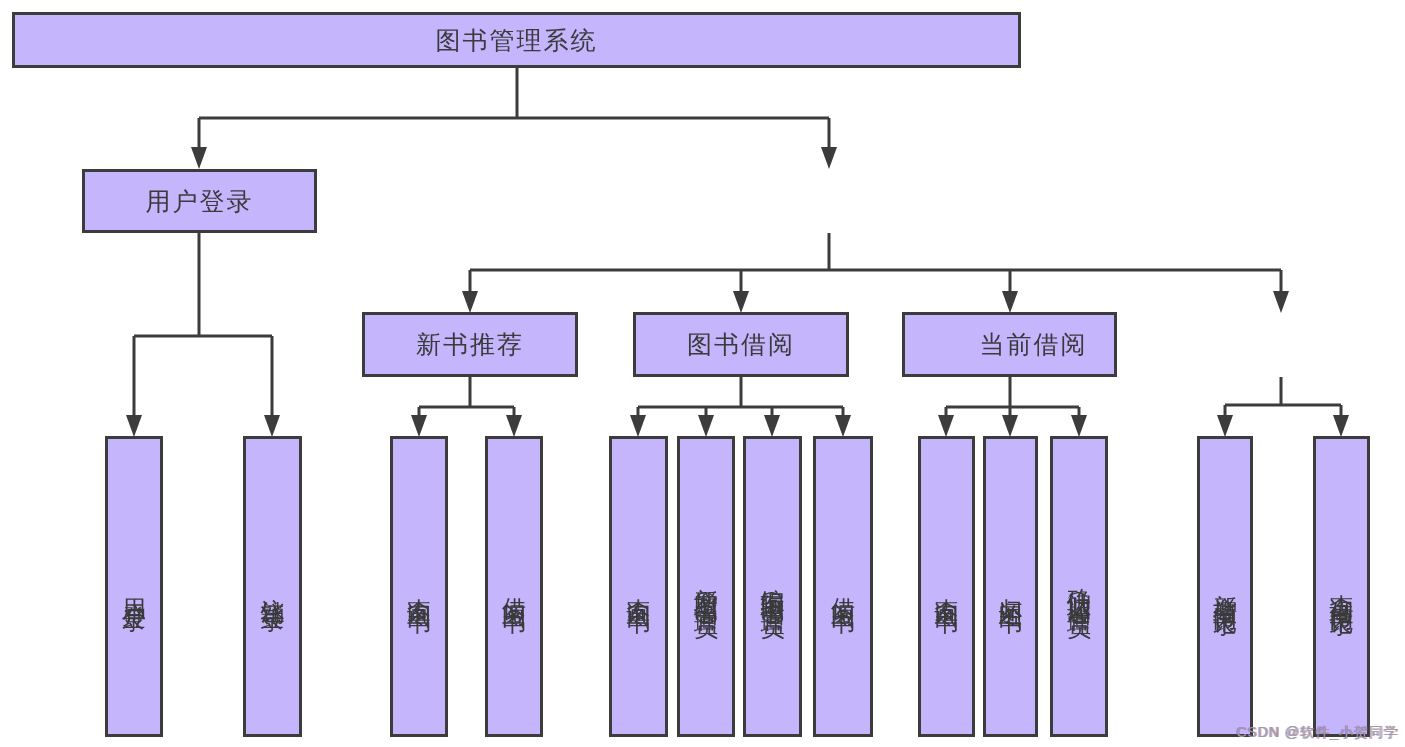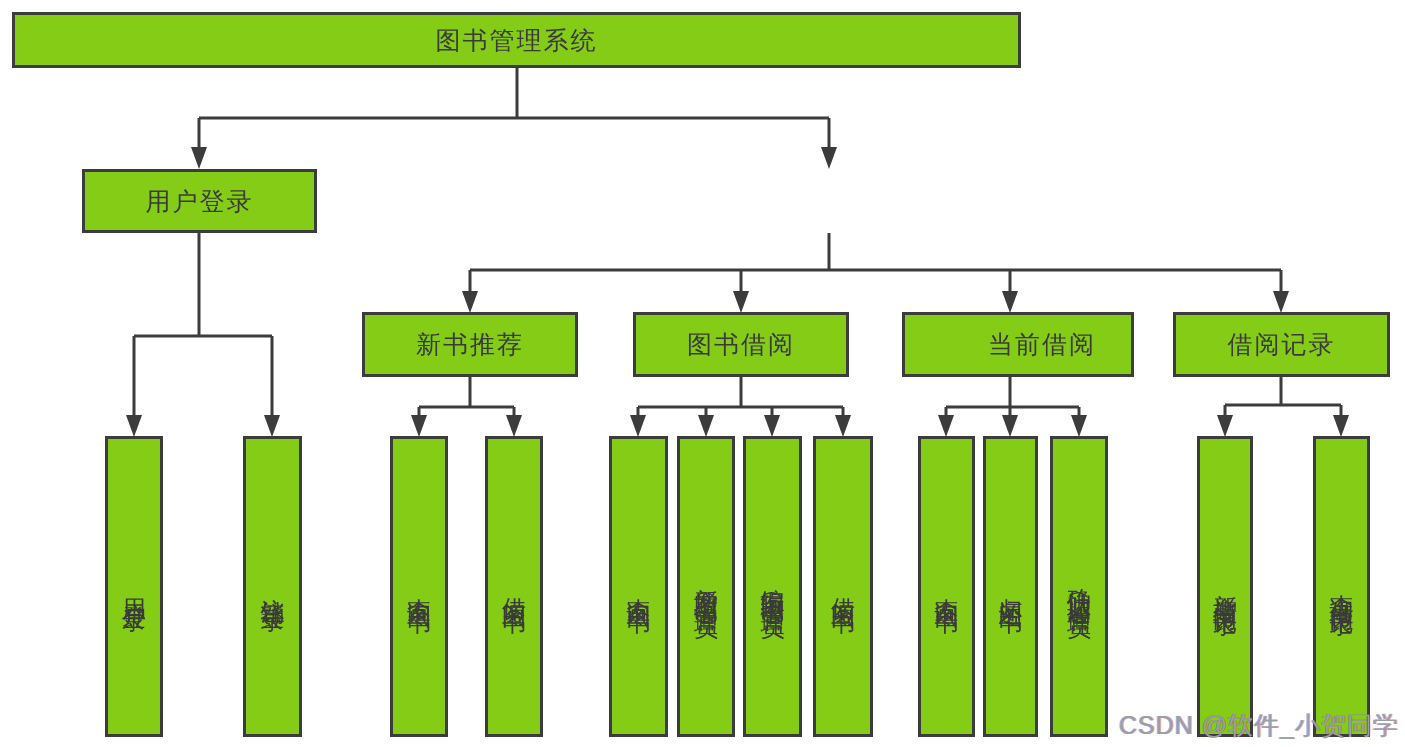--- a/index.html
+++ b/index.html
@@ -1,36 +1,36 @@
 <!DOCTYPE html>
 <html><head>
 <meta charset="utf-8">
 <style>
   html,body{margin:0;padding:0;background:#ffffff;}
   .canvas{
     position:relative;width:1405px;height:747px;background:#ffffff;
     font-family:"Liberation Sans","DejaVu Sans",sans-serif;overflow:hidden;
   }
   .node{
-    position:absolute;box-sizing:border-box;background:#84cc16;
+    position:absolute;box-sizing:border-box;background:#c4b5fd;
     border:3px solid #3c3c3c;display:flex;align-items:center;justify-content:center;
     color:#3a3a3a;font-size:25px;letter-spacing:2px;white-space:nowrap;
   }
   .leaf-node{
     font-size:24px;letter-spacing:0;
   }
   .vtext{
     writing-mode:vertical-rl;text-orientation:mixed;
     letter-spacing:4px;line-height:1;
   }
   .connector-layer{position:absolute;left:0;top:0;pointer-events:none;}
   .connector-layer path{stroke:#3c3c3c;stroke-width:3;fill:none;}
   .connector-layer polygon{fill:#3c3c3c;stroke:none;}
   .watermark{
-    position:absolute;right:6px;bottom:5px;font-size:25px;color:#9aa0a6;
+    position:absolute;right:6px;bottom:5px;font-size:14px;color:#9aa0a6;
     letter-spacing:1px;
     text-shadow:1px 0 0 rgba(216,60,60,0.45), -1px 0 0 rgba(60,90,216,0.45);
   }
 </style>
 </head>
 <body>
 
 <div class="canvas">
 
   <svg class="connector-layer" width="1405" height="747" viewBox="0 0 1405 747" aria-hidden="true">
@@ -71,25 +71,22 @@
   <div class="node" style="left:82px;top:169px;width:235px;height:64px;">
     <span>用户登录</span>
   </div>
 
   <div class="node" style="left:633px;top:312px;width:216px;height:65px;">
     <span>图书借阅</span>
   </div>
   <div class="node" style="left:362px;top:312px;width:216px;height:65px;">
     <span>新书推荐</span>
   </div>
-  <div class="node" style="left:902px;top:312px;width:232px;height:65px;padding-left:48px;">
+  <div class="node" style="left:902px;top:312px;width:215px;height:65px;padding-left:48px;">
     <span>当前借阅</span>
-  </div>
-  <div class="node" style="left:1173px;top:312px;width:217px;height:65px;">
-    <span>借阅记录</span>
   </div>
 
   <div class="node leaf-node" style="left:105px;top:436px;width:58px;height:301px;">
     <span class="vtext">用户登录</span>
   </div>
   <div class="node leaf-node" style="left:243px;top:436px;width:59px;height:301px;">
     <span class="vtext">注销登录</span>
   </div>
   <div class="node leaf-node" style="left:390px;top:436px;width:58px;height:301px;">
     <span class="vtext">查询图书</span>

